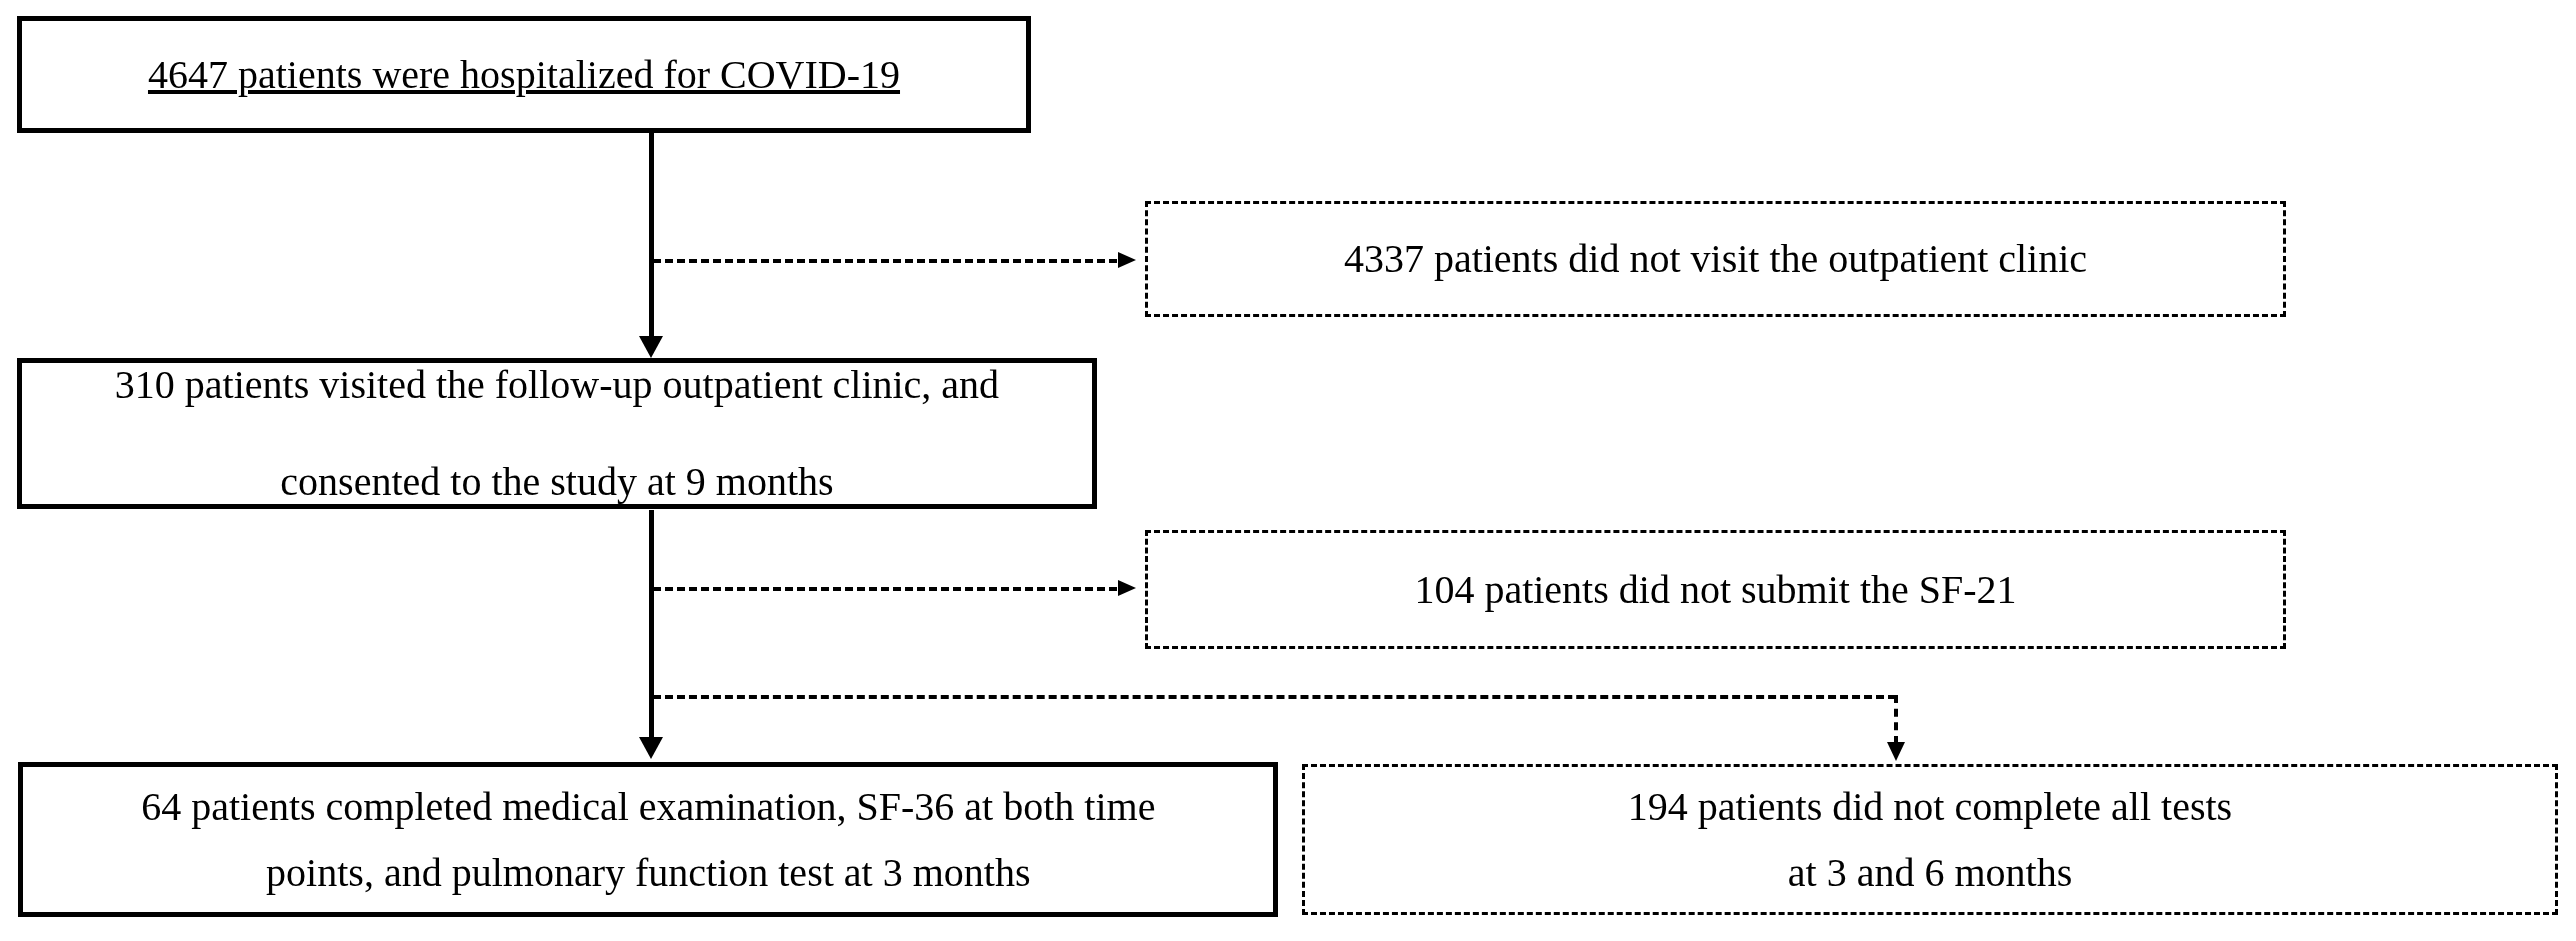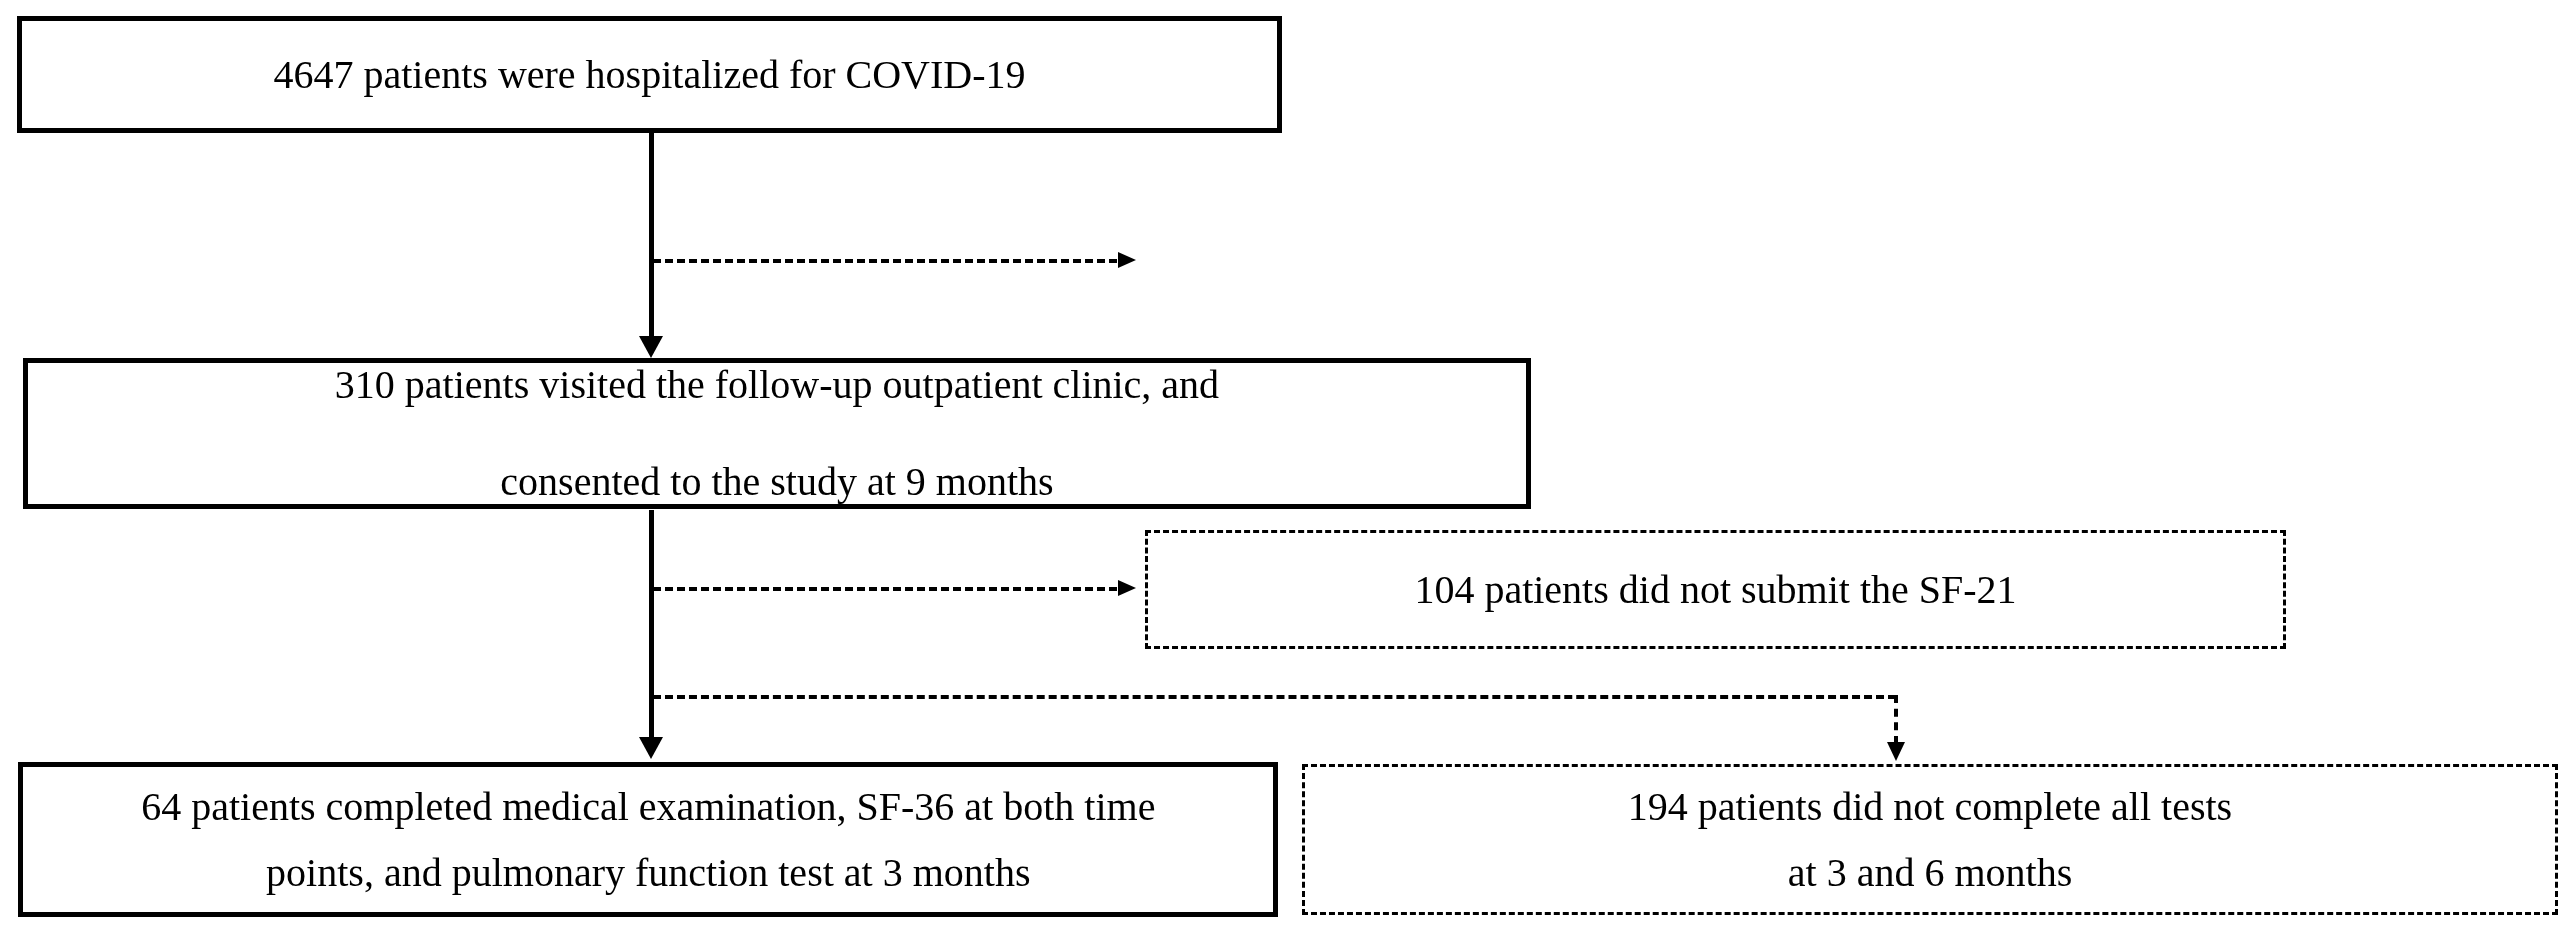--- a/index.html
+++ b/index.html
@@ -50,32 +50,35 @@
     border-left: 9.5px solid transparent;
     border-right: 9.5px solid transparent;
     border-top: 19px solid #000000;
   }
 </style>
 </head>
 <body>
 
 <div class="stage">
 
-  <div class="box solid" style="left:17px; top:16px; width:1265px; height:117px;">
+  <div class="box solid" style="left:17px; top:16px; width:1014px; height:117px;text-decoration:underline;">
     <span class="txt">4647 patients were hospitalized for COVID-19</span>
   </div>
 
   <div class="line vsolid" style="left:649px; top:133px; height:208px;"></div>
   <div class="tri tri-down-big" style="left:639px; top:336px;"></div>
 
   <div class="line hdash" style="left:653px; top:259px; width:464px;"></div>
   <div class="tri tri-right" style="left:1118px; top:252px;"></div>
 
+  <div class="box dashed" style="left:1145px; top:201px; width:1141px; height:116px;">
+    <span class="txt">4337 patients did not visit the outpatient clinic</span>
+  </div>
 
-  <div class="box solid" style="left:23px; top:358px; width:1508px; height:151px;gap:31px;">
+  <div class="box solid" style="left:17px; top:358px; width:1080px; height:151px;gap:31px;">
     <span class="txt">310 patients visited the follow-up outpatient clinic, and</span>
     <span class="txt">consented to the study at 9 months</span>
   </div>
 
   <div class="line vsolid" style="left:649px; top:510px; height:230px;"></div>
   <div class="tri tri-down-big" style="left:639px; top:737px;"></div>
 
   <div class="line hdash" style="left:653px; top:587px; width:464px;"></div>
   <div class="tri tri-right" style="left:1118px; top:580px;"></div>
 

